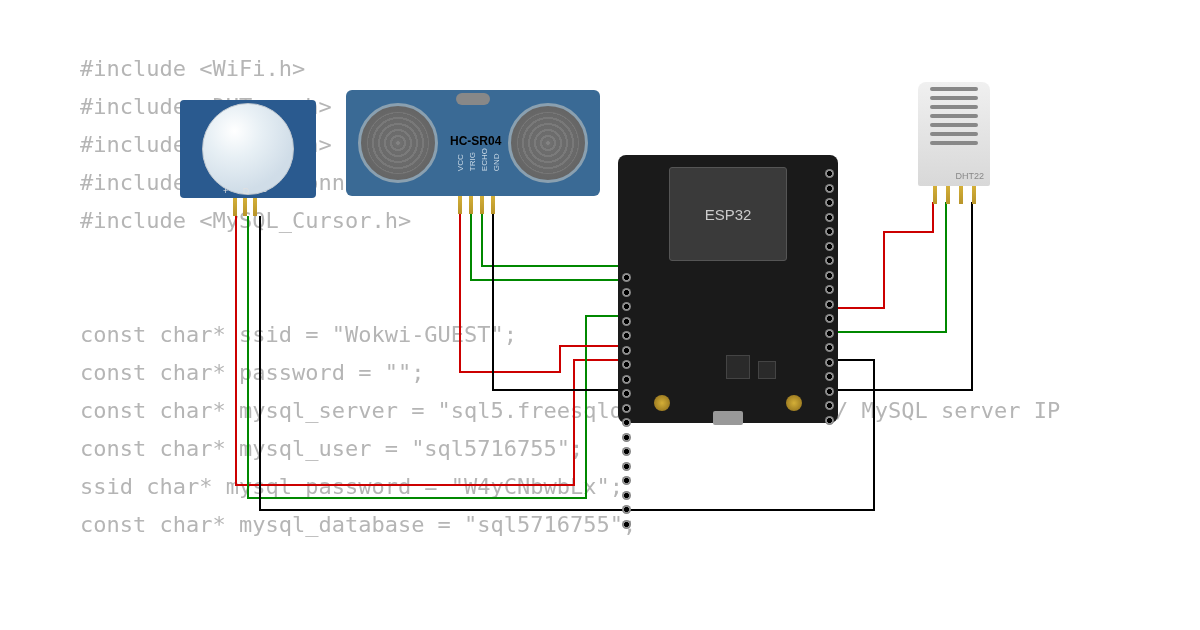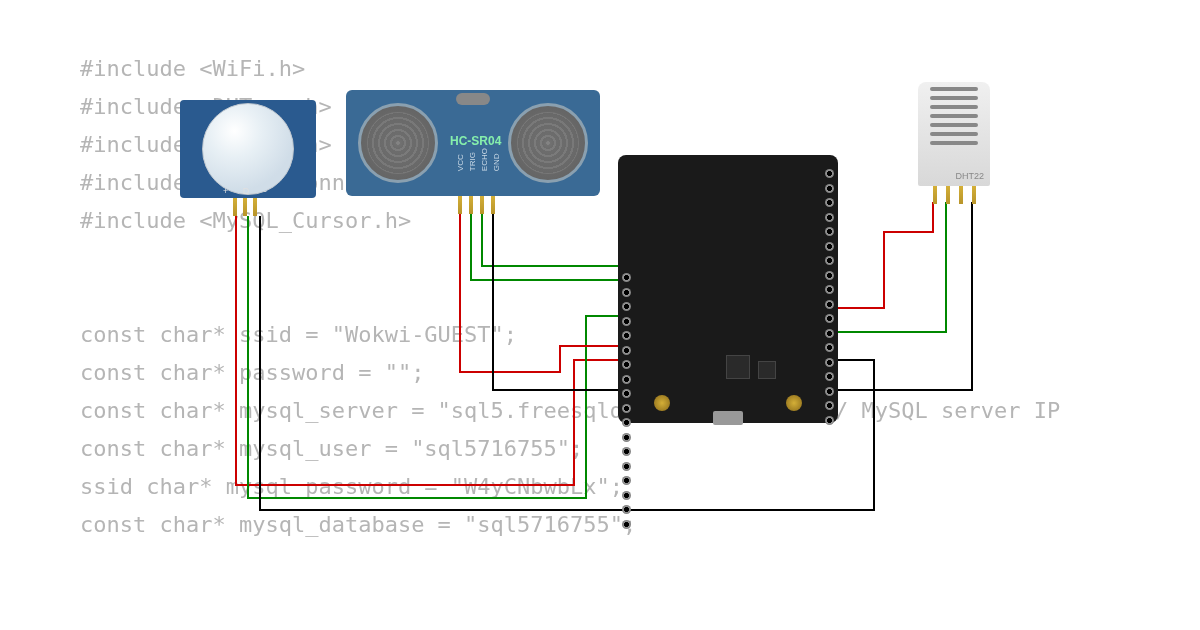--- a/index.html
+++ b/index.html
@@ -18,21 +18,21 @@
   .pin { width: 4px; height: 18px; background: linear-gradient(#d4af37, #b8942a); }
   
   
   .hcsr { left: 346px; top: 90px; width: 254px; height: 106px; }
   .hcsr-body { width: 254px; height: 106px; background: #3a6a95; border-radius: 6px; position: relative; }
   .hcsr-eye { position: absolute; width: 80px; height: 80px; border-radius: 50%; background: radial-gradient(circle at 50% 50%, #808080 0%, #707070 10%, #606060 100%); top: 13px; border: 3px solid #8aa0b0; }
   .hcsr-eye.left { left: 12px; }
   .hcsr-eye.right { right: 12px; }
   .hcsr-eye::after { content:""; position:absolute; inset:6px; border-radius:50%; background: repeating-radial-gradient(circle, #888 0 2px, #6a6a6a 2px 6px); opacity:0.5;}
   .hcsr-osc { position: absolute; top: 3px; left: 110px; width: 34px; height: 12px; background: #888; border-radius: 6px; }
-  .hcsr-label { position: absolute; top: 44px; left: 104px; color: #86efac; font-size: 12px; font-weight: bold; }
+  .hcsr-label { position: absolute; top: 44px; left: 104px; color: #000000; font-size: 12px; font-weight: bold; }
   .hcsr-pinlabels { position: absolute; top: 58px; left: 110px; color: #c8d8e5; font-size: 8px; display:flex; gap:2px;}
   .hcsr-pinlabels span { writing-mode: vertical-rl; transform: rotate(180deg); display:inline-block; width:10px;}
   .hcsr-pins { position: absolute; top: 106px; left: 112px; display: flex; gap: 7px; }
   
   
   .esp { left: 618px; top: 155px; width: 220px; height: 268px; }
   .esp-body { width: 220px; height: 268px; background: #1a1a1a; border-radius: 8px; position: relative; }
   .esp-chip { position: absolute; width: 118px; height: 94px; background: #3a3a3a; border: 1px solid #555; top: 12px; left: 51px; border-radius: 3px; display:flex; align-items:center; justify-content:center; color:#ccc; font-size:15px;}
   .esp-pinrow { position: absolute; display: flex; gap: 4.8px; }
   .esp-pinrow.left { flex-direction: column; left: 4px; top: 118px; gap: 5.5px;}
@@ -119,20 +119,23 @@
   <div class="hcsr-pins">
     <div class="pin"></div>
       <div class="pin"></div>
       <div class="pin"></div>
       <div class="pin"></div>
   </div>
 </div>
 
 <div class="component esp">
   <div class="esp-body">
+    <div class="esp-chip">
+        <span>ESP32</span>
+      </div>
     <div class="esp-pinrow left">
         <div class="esp-hole"></div>
         <div class="esp-hole"></div>
         <div class="esp-hole"></div>
         <div class="esp-hole"></div>
         <div class="esp-hole"></div>
         <div class="esp-hole"></div>
         <div class="esp-hole"></div>
         <div class="esp-hole"></div>
         <div class="esp-hole"></div>

